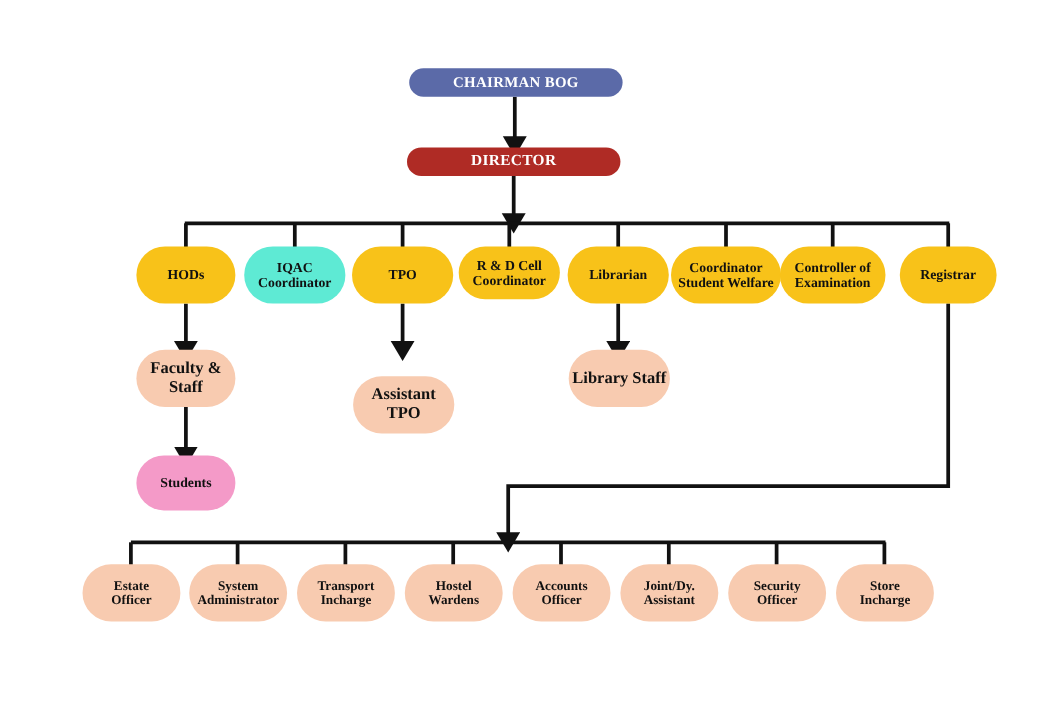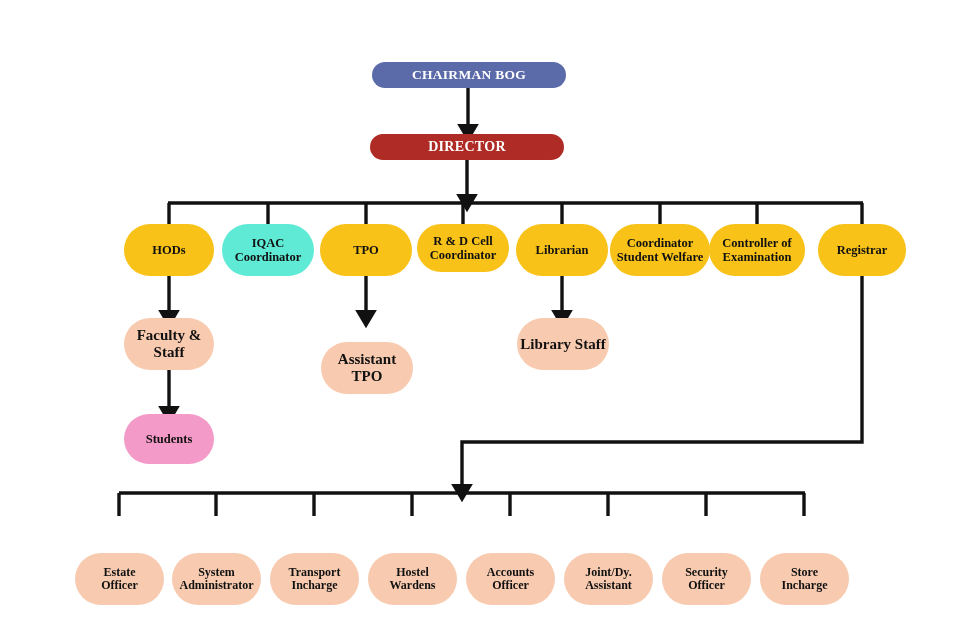--- a/index.html
+++ b/index.html
@@ -64,21 +64,20 @@
     background: #F8CBB0;
     font-size: 15px;
   }
   .node.lvl-pink {
     background: #F49AC8;
     font-size: 12.5px;
   }
   .node.lvl-bottom {
     background: #F8CBB0;
     font-size: 12px;
-    margin-top: 40px;
   }
 </style>
 </head>
 <body>
 
 <div id="chart-root" style="background: rgb(255, 255, 255);">
 
   <svg id="connector-layer" viewBox="0 0 957 640" width="957" height="640" xmlns="http://www.w3.org/2000/svg">
     <defs>
       <marker id="arrowhead" markerWidth="7" markerHeight="7" refX="1.2" refY="3.2" orient="auto" markerUnits="strokeWidth">

